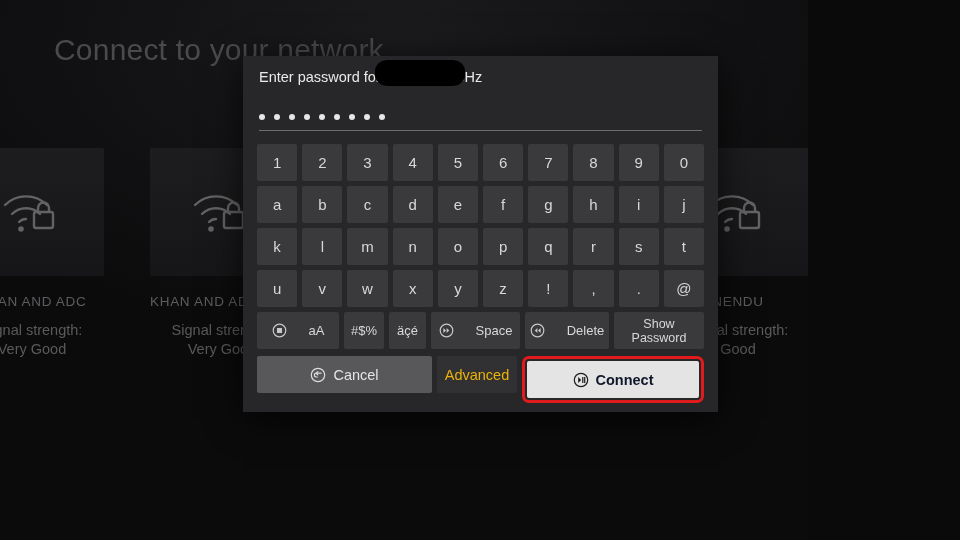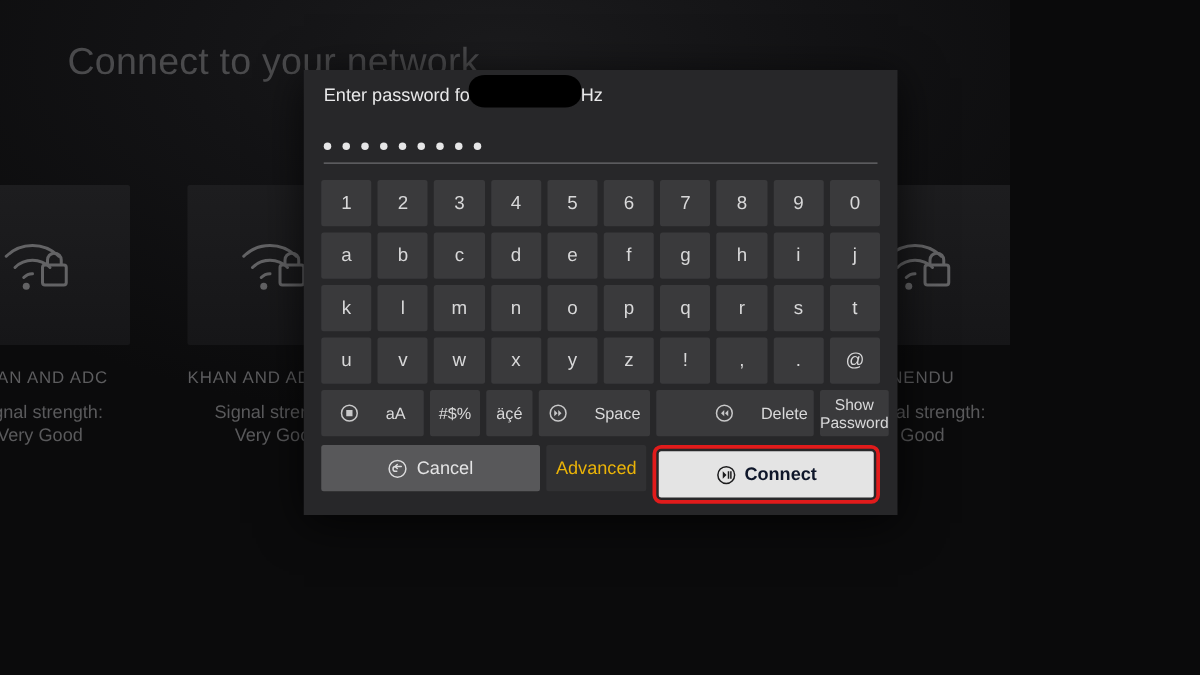--- a/index.html
+++ b/index.html
@@ -126,21 +126,21 @@
     flex-direction: column;
     line-height: 14px;
     font-size: 12.5px;
     gap: 0;
   }
   
   #row-fn .k-shift    { flex: 0 0 82px; }
   #row-fn .k-sym      { flex: 0 0 40px; }
   #row-fn .k-accent   { flex: 0 0 37px; text-align: center; }
   #row-fn .k-space    { flex: 0 0 89px; }
-  #row-fn .k-delete   { flex: 0 0 84px; padding-left: 42px; }
+  #row-fn .k-delete   { flex: 0 0 84px; }
   #row-fn .k-showpw   { flex: 1 1 auto; }
 
   
   #actions {
     display: flex;
     margin: 7px 14px 0 14px;
     align-items: flex-start;
   }
   .act {
     height: 37px;

